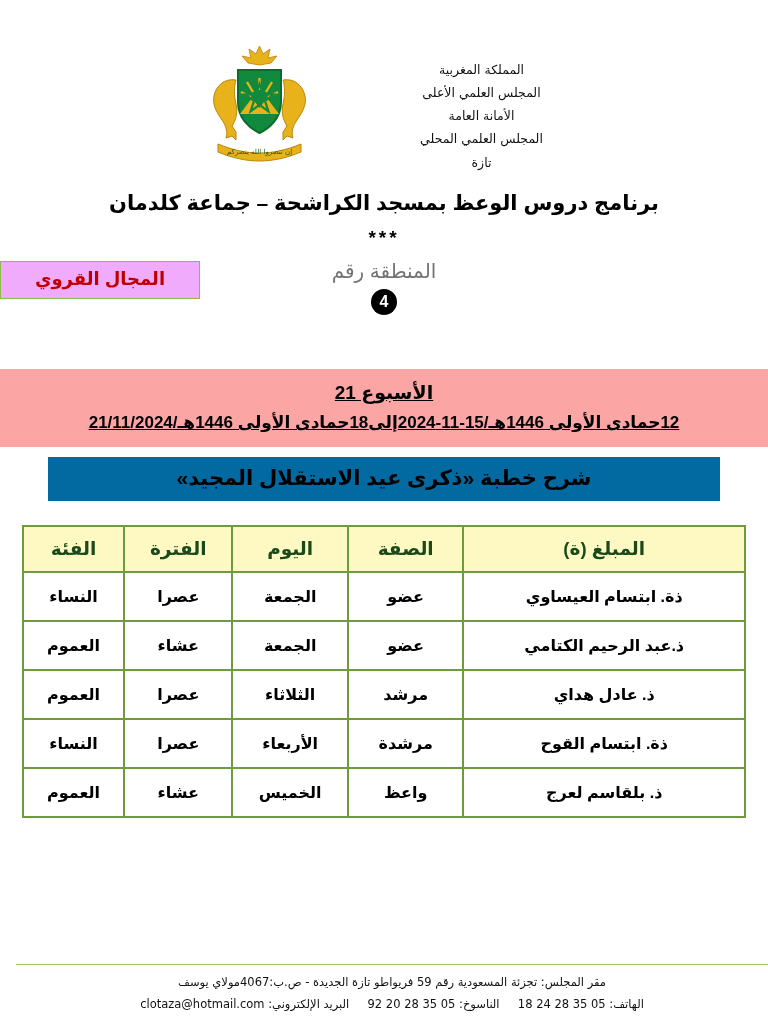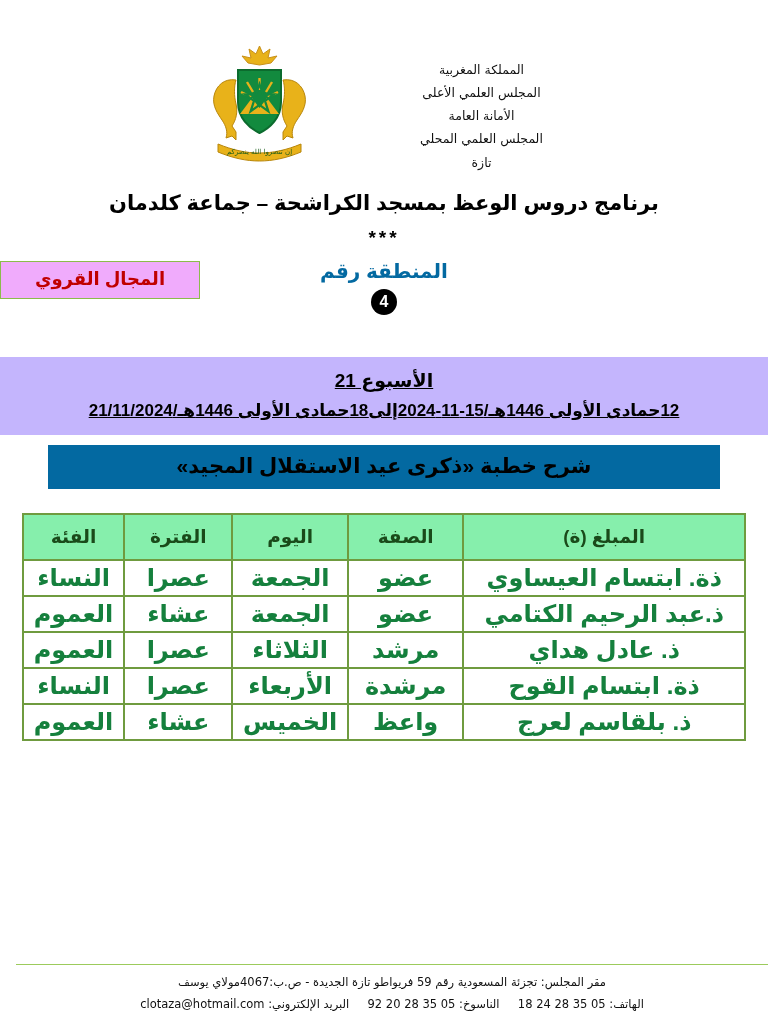--- a/index.html
+++ b/index.html
@@ -65,22 +65,22 @@
 
   
   .zone-row {
     position: relative;
     margin-top: 10px;
     height: 92px;
   }
   .zone-text {
     text-align: center;
     font-size: 20px;
-    font-weight: bold;
-    color: #0369a1;
+    font-weight: normal;
+    color: #737373;
   }
   .zone-num {
     text-align: center;
     margin-top: 6px;
   }
   .zone-num span {
     display: inline-block;
     width: 26px; height: 26px;
     line-height: 26px;
     border-radius: 50%;
@@ -99,22 +99,22 @@
     font-weight: bold;
     font-size: 18px;
     padding: 6px 18px 8px 18px;
     width: 200px;
     text-align: center;
     border: 1px solid #8cbb4c;
   }
 
   
   .week-banner {
-    background: #c4b5fd;
-    margin-top: 6px;
+    background: #fca5a5;
+    margin-top: 18px;
     padding: 12px 0 14px 0;
     text-align: center;
     color: #000;
   }
   .week-title {
     font-size: 19px;
     font-weight: bold;
     text-decoration: underline;
   }
   .week-dates {
@@ -138,29 +138,29 @@
 
   
   .table-wrap { margin: 24px 22px 0 22px; }
   table {
     width: 100%;
     border-collapse: collapse;
     table-layout: fixed;
   }
   th, td {
     border: 2px solid #6f9b3f;
-    height: 36px;
-    text-align: center;
-    font-size: 24px;
-    font-weight: bold;
-    color: #15803d;
+    height: 49px;
+    text-align: center;
+    font-size: 16px;
+    font-weight: bold;
+    color: #000000;
     padding: 2px 4px;
   }
   thead th {
-    background: #86efac;
+    background: #fef9c3;
     color: #1a4a1a;
     font-size: 18.5px;
     height: 46px;
   }
   col.c-amount { width: 39%; }
   col.c-role   { width: 16%; }
   col.c-day    { width: 16%; }
   col.c-period { width: 15%; }
   col.c-cat    { width: 14%; }
 

